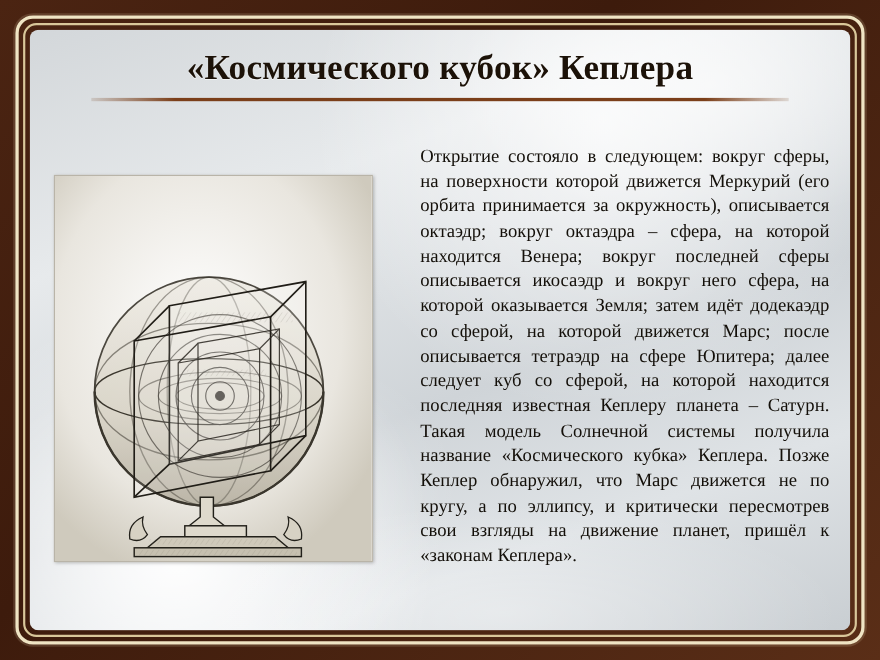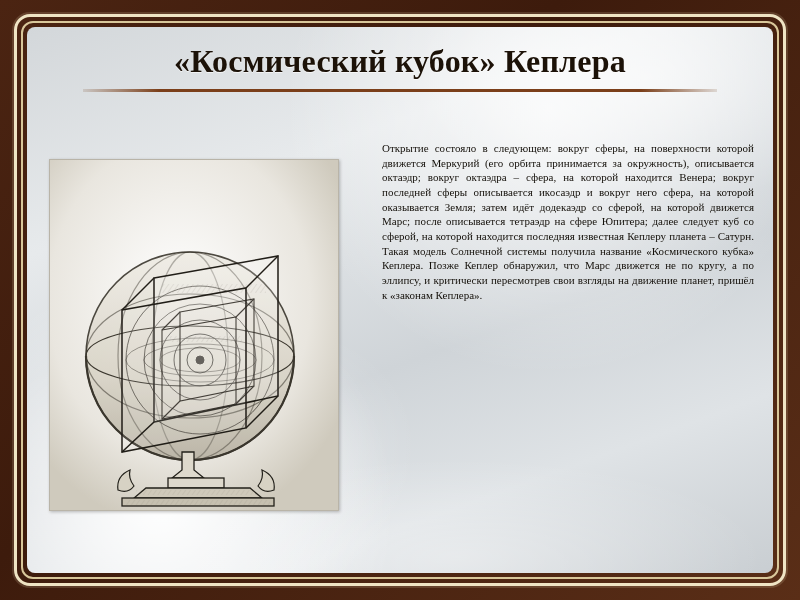--- a/index.html
+++ b/index.html
@@ -87,43 +87,43 @@
     background: #f3f1ec;
     border: 1px solid #b9b4a8;
     box-shadow: 1px 1px 3px rgba(0,0,0,.25);
     overflow: hidden;
   }
   .figure svg { display:block; width: 100%; height: 100%; }
 
   
   .body-text {
     position: absolute;
-    left: 355px; top: 114px;
+    left: 355px; top: 104px;
     width: 372px;
-    font-size: 11px;
+    font-size: 17px;
     line-height: 1.335;
     color: #14100a;
     text-align: justify;
     text-justify: inter-word;
     hyphens: none;
   }
 </style>
 </head>
 <body>
 
 <div class="slide-frame">
   <div class="band-outer"></div>
   <div class="band-inner"></div>
 
   <div class="slide-surface">
     <div class="swoosh a"></div>
     <div class="swoosh b"></div>
     <div class="swoosh c"></div>
 
-    <div class="title">«Космический кубок» Кеплера</div>
+    <div class="title">«Космического кубок» Кеплера</div>
     <div class="title-rule"></div>
 
     <div class="figure">
       <svg viewBox="0 0 288 350" xmlns="http://www.w3.org/2000/svg">
         <defs>
           <radialGradient id="shade" cx="45%" cy="40%" r="65%">
             <stop offset="0%" stop-color="#ffffff"></stop>
             <stop offset="70%" stop-color="#e9e6df"></stop>
             <stop offset="100%" stop-color="#cfcabd"></stop>
           </radialGradient>

